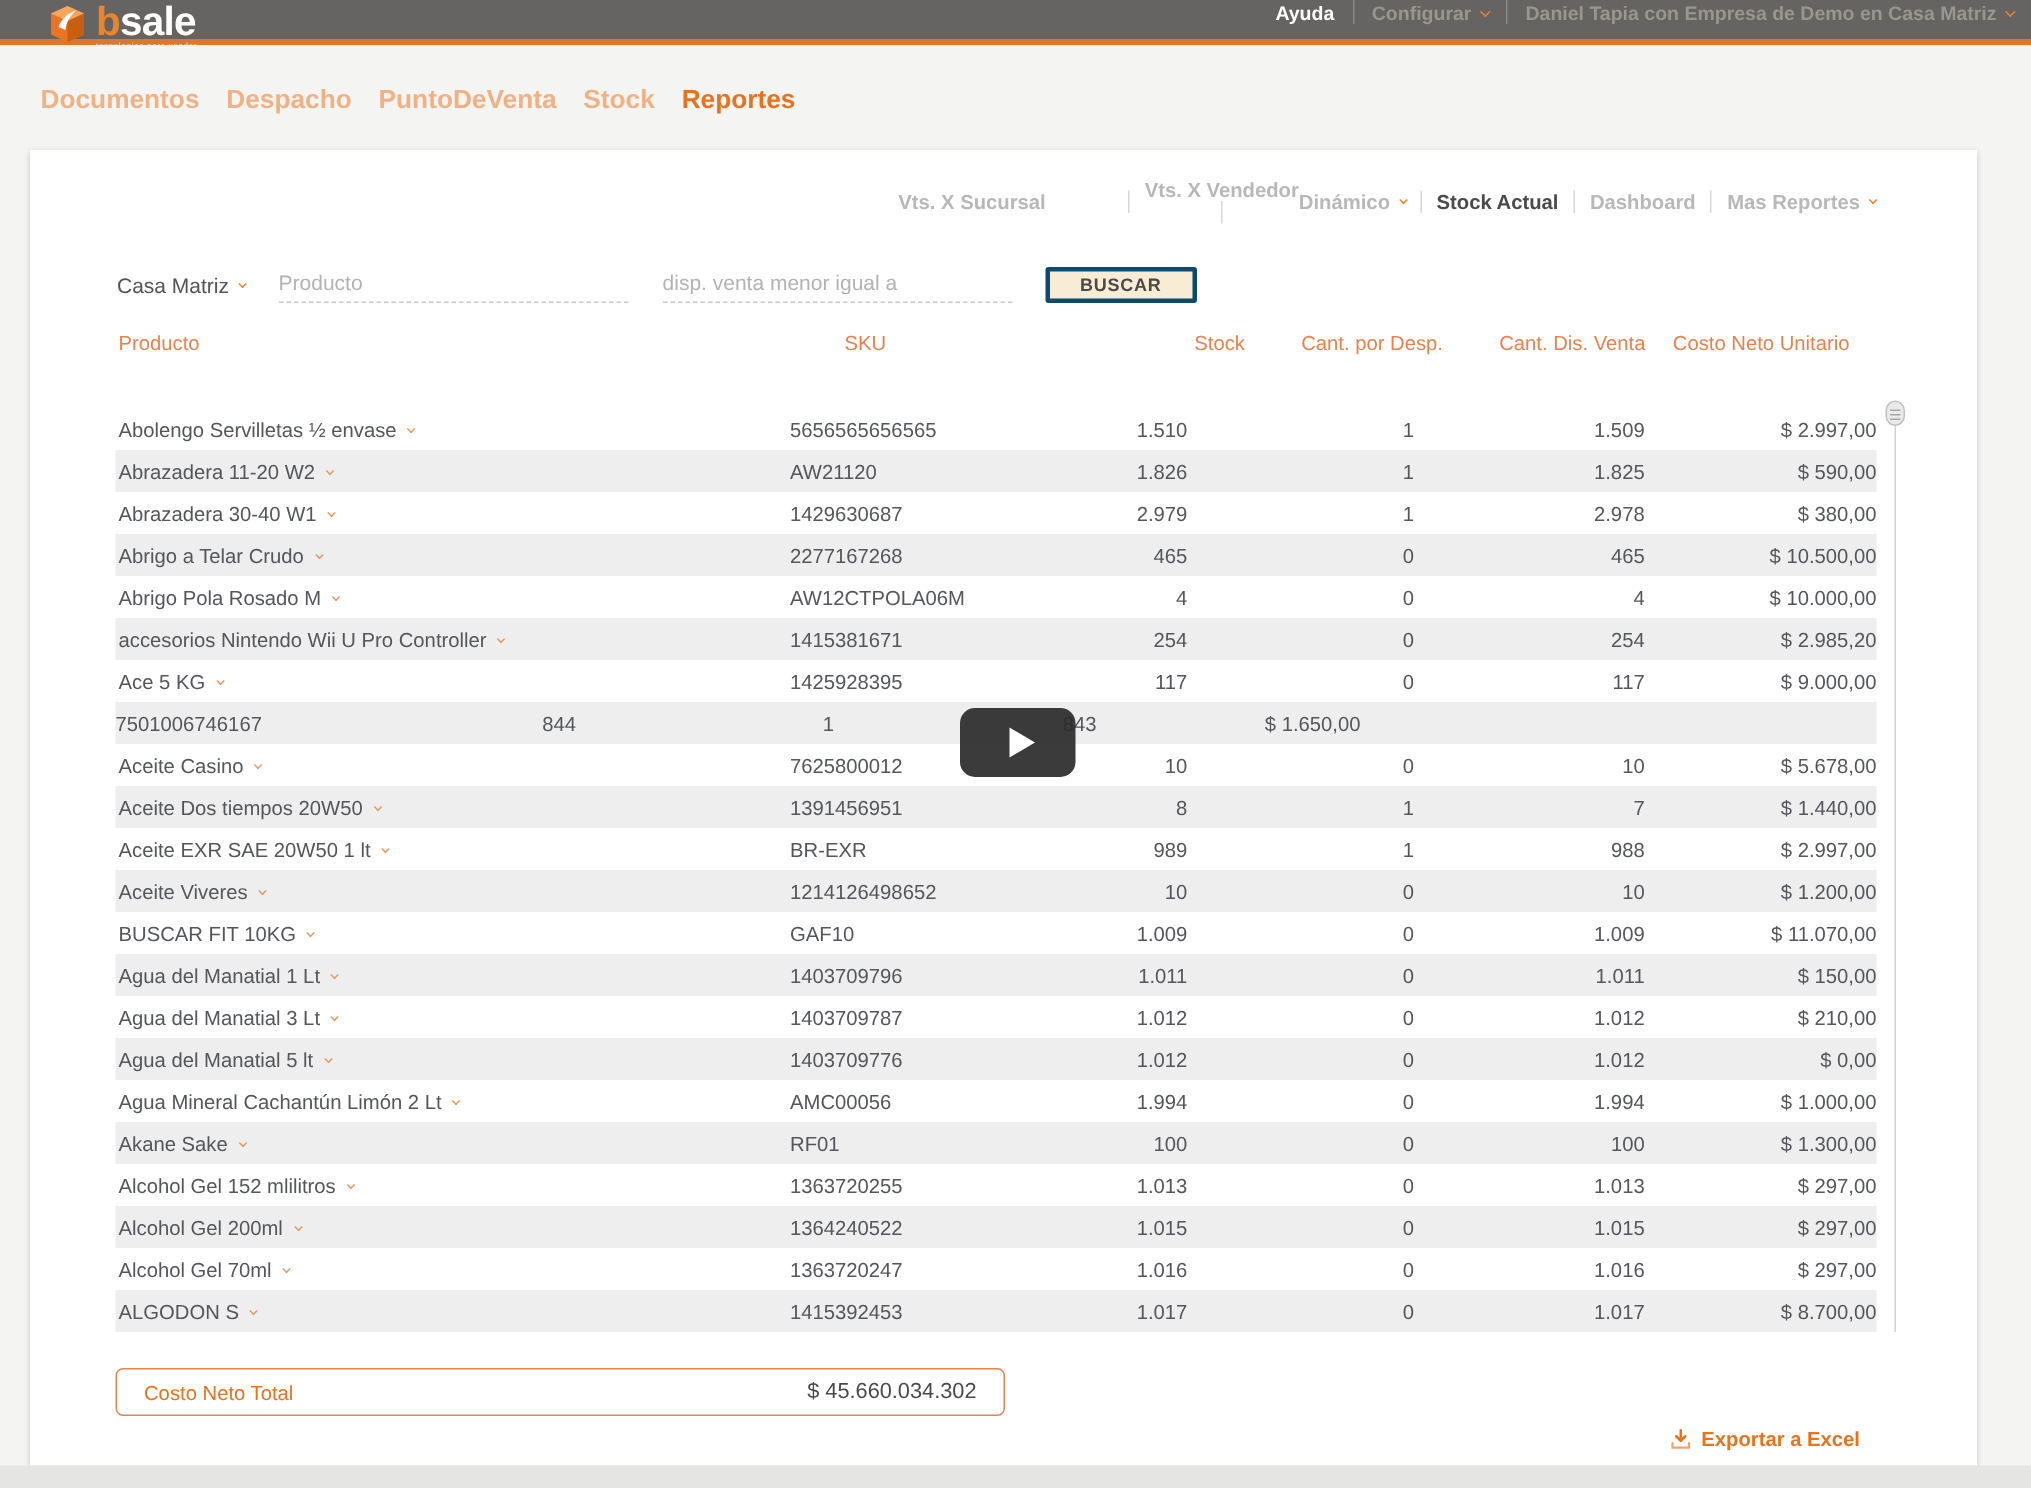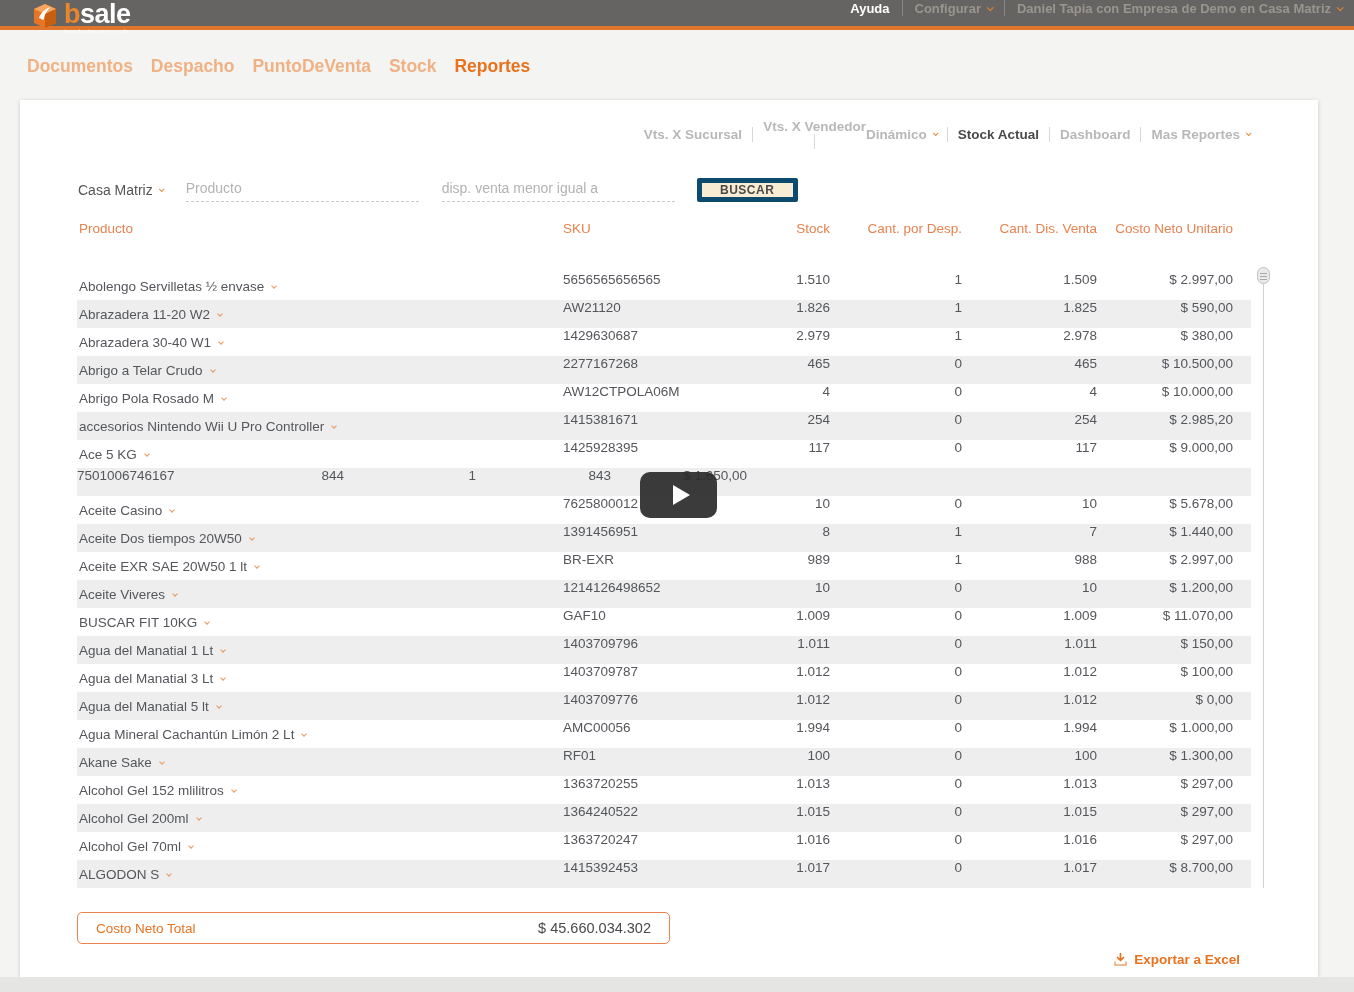--- a/index.html
+++ b/index.html
@@ -44,28 +44,28 @@
   .tabs .tsep { width:1px; height:15px; background:#d8d8d8; margin:0 10px; }
   
   .filters { position:absolute; top:78px; left:58px; display:flex; align-items:flex-end; }
   .branch { font-size:14px; color:#555555; display:flex; align-items:center; cursor:pointer; padding-bottom:4px; }
   .filters input {
     width:233px; margin-left:23px; border:none; border-bottom:1px dashed #c9c9c9;
     font-family:"Liberation Sans",sans-serif; font-size:14px; color:#555; padding:2px 0 5px; background:transparent; outline:none;
   }
   .filters input::placeholder { color:#b3b3b3; }
   .btn-buscar {
-    margin-left:22px; width:101px; height:24px; background:#f8ecd5; border:5px solid #0c4a6e;
+    margin-left:22px; width:101px; height:24px; background:#f8ecd5; border:3px solid #0c4a6e;
     border-radius:2px; font-family:"Liberation Sans",sans-serif; font-size:12px; font-weight:bold;
     color:#4a4a4a; letter-spacing:0.5px; cursor:pointer;
   }
   
   .thead { position:absolute; top:121px; left:57px; width:1174px; display:flex; font-size:13.5px; color:#e8824e; }
   .tbody { position:absolute; top:172px; left:57px; width:1174px; }
-  .row { display:flex; height:28px; font-size:13.5px; color:#54565b; }
+  .row { display:flex; height:28px; align-items:center; font-size:13.5px; color:#54565b;gap:40px; }
   .row.alt { background:#eeeeee; }
   .c-prod  { width:486px; display:flex; align-items:center; padding-left:2px; }
   .c-sku   { width:162px; }
   .c-stock { width:105px; text-align:right; }
   .c-desp  { width:132px; text-align:right; }
   .c-venta { width:135px; text-align:right; }
   .c-costo { width:136px; text-align:right; }
   .prod-chev { display:inline-block; width:4px; height:4px; border-right:1.4px solid #e8985c; border-bottom:1.4px solid #e8985c; transform:rotate(45deg); margin-left:8px; cursor:pointer; }
   
   .scroll-track { position:absolute; left:1243px; top:170px; width:1px; height:618px; background:#d2d2d2; }
@@ -140,21 +140,21 @@
     <span>Stock</span>
   
     <span class="active">Reportes</span>
   
 </nav>
 
 <div class="card">
 
   <div class="tabs">
 
-      <span style="display:flex;align-items:flex-end;">
+      <span style="display:flex;align-items:flex-end;gap:45px;">
         <span class="tab">
           <span>Vts. X Sucursal</span>
 
         </span>
         <span class="tsep"></span>
       </span>
 
       <span style="display:flex;align-items:center;flex-direction:column;">
         <span class="tab">
           <span>Vts. X Vendedor</span>
@@ -384,21 +384,21 @@
 
       <div class="row">
         <div class="c-prod">
           <span>Agua del Manatial 3 Lt</span>
           <span class="prod-chev"></span>
         </div>
         <div class="c-sku">1403709787</div>
         <div class="c-stock">1.012</div>
         <div class="c-desp">0</div>
         <div class="c-venta">1.012</div>
-        <div class="c-costo">$ 100,00</div>
+        <div class="c-costo">$ 210,00</div>
       </div>
 
       <div class="row alt">
         <div class="c-prod">
           <span>Agua del Manatial 5 lt</span>
           <span class="prod-chev"></span>
         </div>
         <div class="c-sku">1403709776</div>
         <div class="c-stock">1.012</div>
         <div class="c-desp">0</div>

